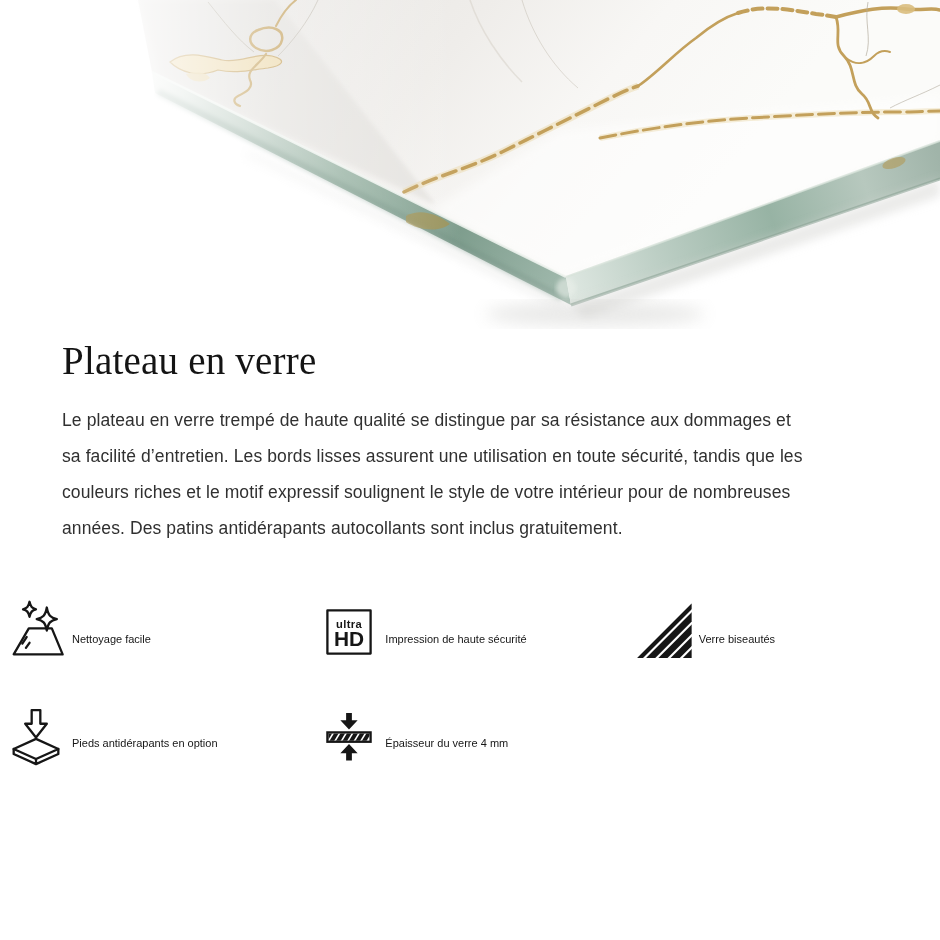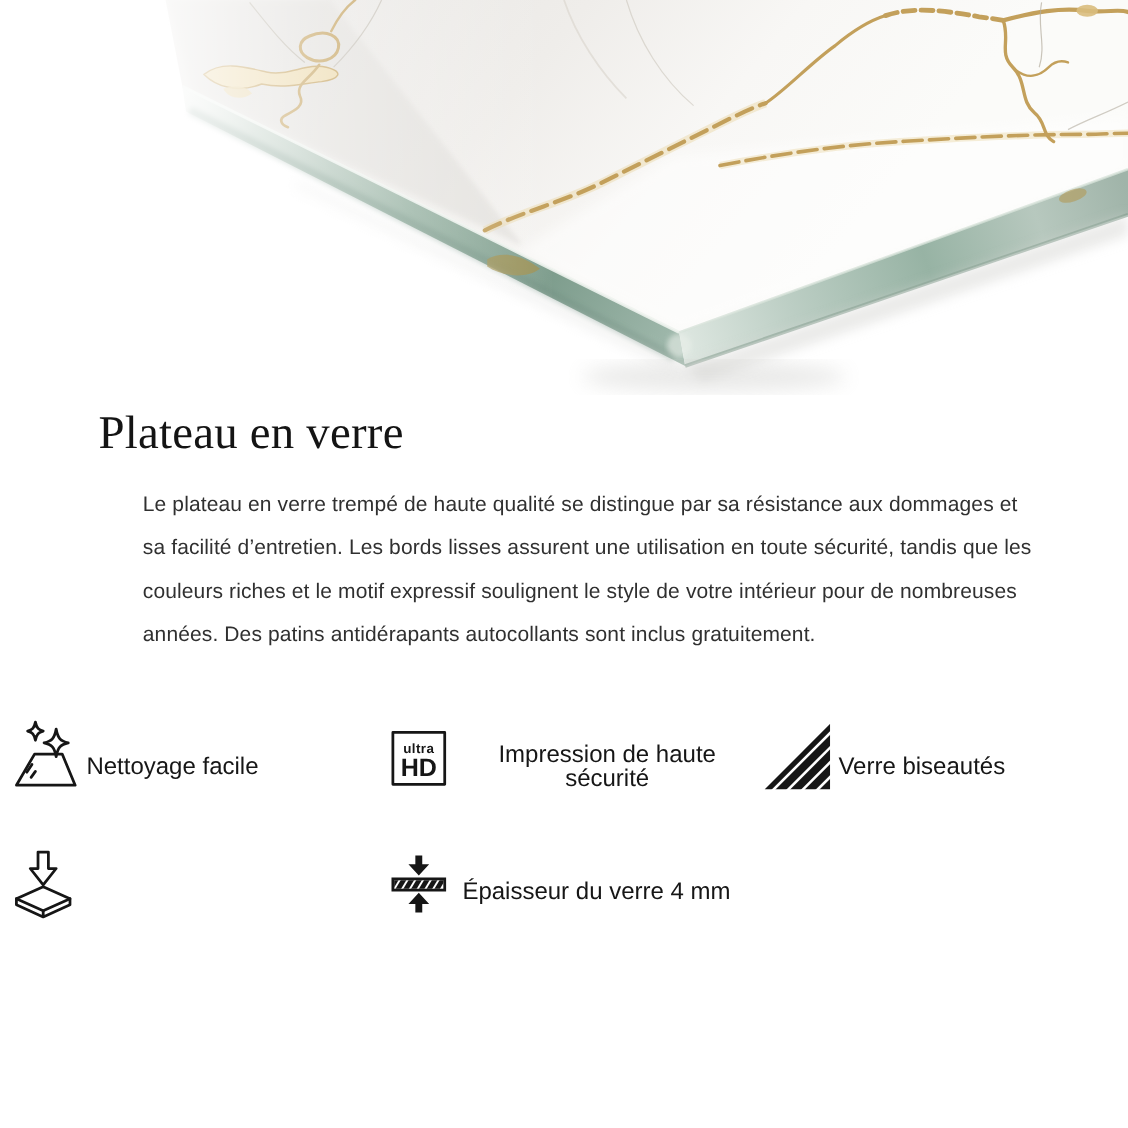--- a/index.html
+++ b/index.html
@@ -1,28 +1,28 @@
 <!DOCTYPE html>
 <html><head>
 <meta charset="utf-8">
 <style>
   html,body{margin:0;padding:0;background:#ffffff;}
   body{width:940px;height:940px;overflow:hidden;font-family:"Liberation Sans","DejaVu Sans",sans-serif;color:#2e2e2e;}
   .page{position:relative;width:940px;height:940px;background:#fff;}
   .hero{margin:0;padding:0;display:block;height:332px;overflow:hidden;}
-  .intro{padding:0 58px 0 82px;}
+  .intro{padding:0 58px 0 62px;}
   .title{font-family:"Liberation Serif","DejaVu Serif",serif;font-weight:400;color:#141414;
          font-size:39px;line-height:54px;margin:2px 0 0 0;letter-spacing:.2px;}
   .desc{margin:14px 0 0 0;font-size:17.5px;line-height:36px;color:#303030;letter-spacing:.1px;}
-  .desc span{display:block;white-space:nowrap;margin-left:37px;}
+  .desc span{display:block;white-space:nowrap;}
   .features{margin-top:50px;display:grid;grid-template-columns:repeat(3,1fr);row-gap:32px;}
   .feature{display:flex;flex-direction:row;align-items:center;}
   .feature .icon{width:72px;height:72px;}
   .feature .icon svg{width:72px;height:72px;display:block;}
-  .feature .label{margin-top:14px;font-size:20px;color:#161616;line-height:20px;text-align:center;}
+  .feature .label{margin-top:14px;font-size:11px;color:#161616;line-height:20px;text-align:center;}
   .ic{stroke:#161616;stroke-width:3.2;fill:none;stroke-linejoin:round;stroke-linecap:round;}
   .icf{fill:#161616;stroke:none;}
   .icw{fill:#ffffff;}
   .ictext{fill:#161616;font-family:"Liberation Sans","DejaVu Sans",sans-serif;text-anchor:middle;}
 </style>
 </head>
 <body>
 
 <div class="page">
 
@@ -179,20 +179,21 @@
 
 
     <div class="feature">
       <div class="icon">
         <svg viewBox="0 0 100 100" xmlns="http://www.w3.org/2000/svg">
           <path class="ic" d="M50,54 L81,68 L50,82 L19,68 Z"></path>
           <path class="ic" d="M19,68 L19,75 L50,89 L81,75 L81,68 M50,82 L50,89"></path>
           <path class="ic icw" d="M44,14 L56,14 L56,33 L65,33 L50,52 L35,33 L44,33 Z"></path>
         </svg>
       </div>
+      <div class="label">Pieds antidérapants en option</div>
     </div>
 
     <div class="feature">
       <div class="icon">
         <svg viewBox="0 0 100 100" xmlns="http://www.w3.org/2000/svg">
           <defs>
               <clipPath id="barclip">
                 <rect x="21.5" y="46.5" width="57" height="10"></rect>
               </clipPath>
             </defs>

